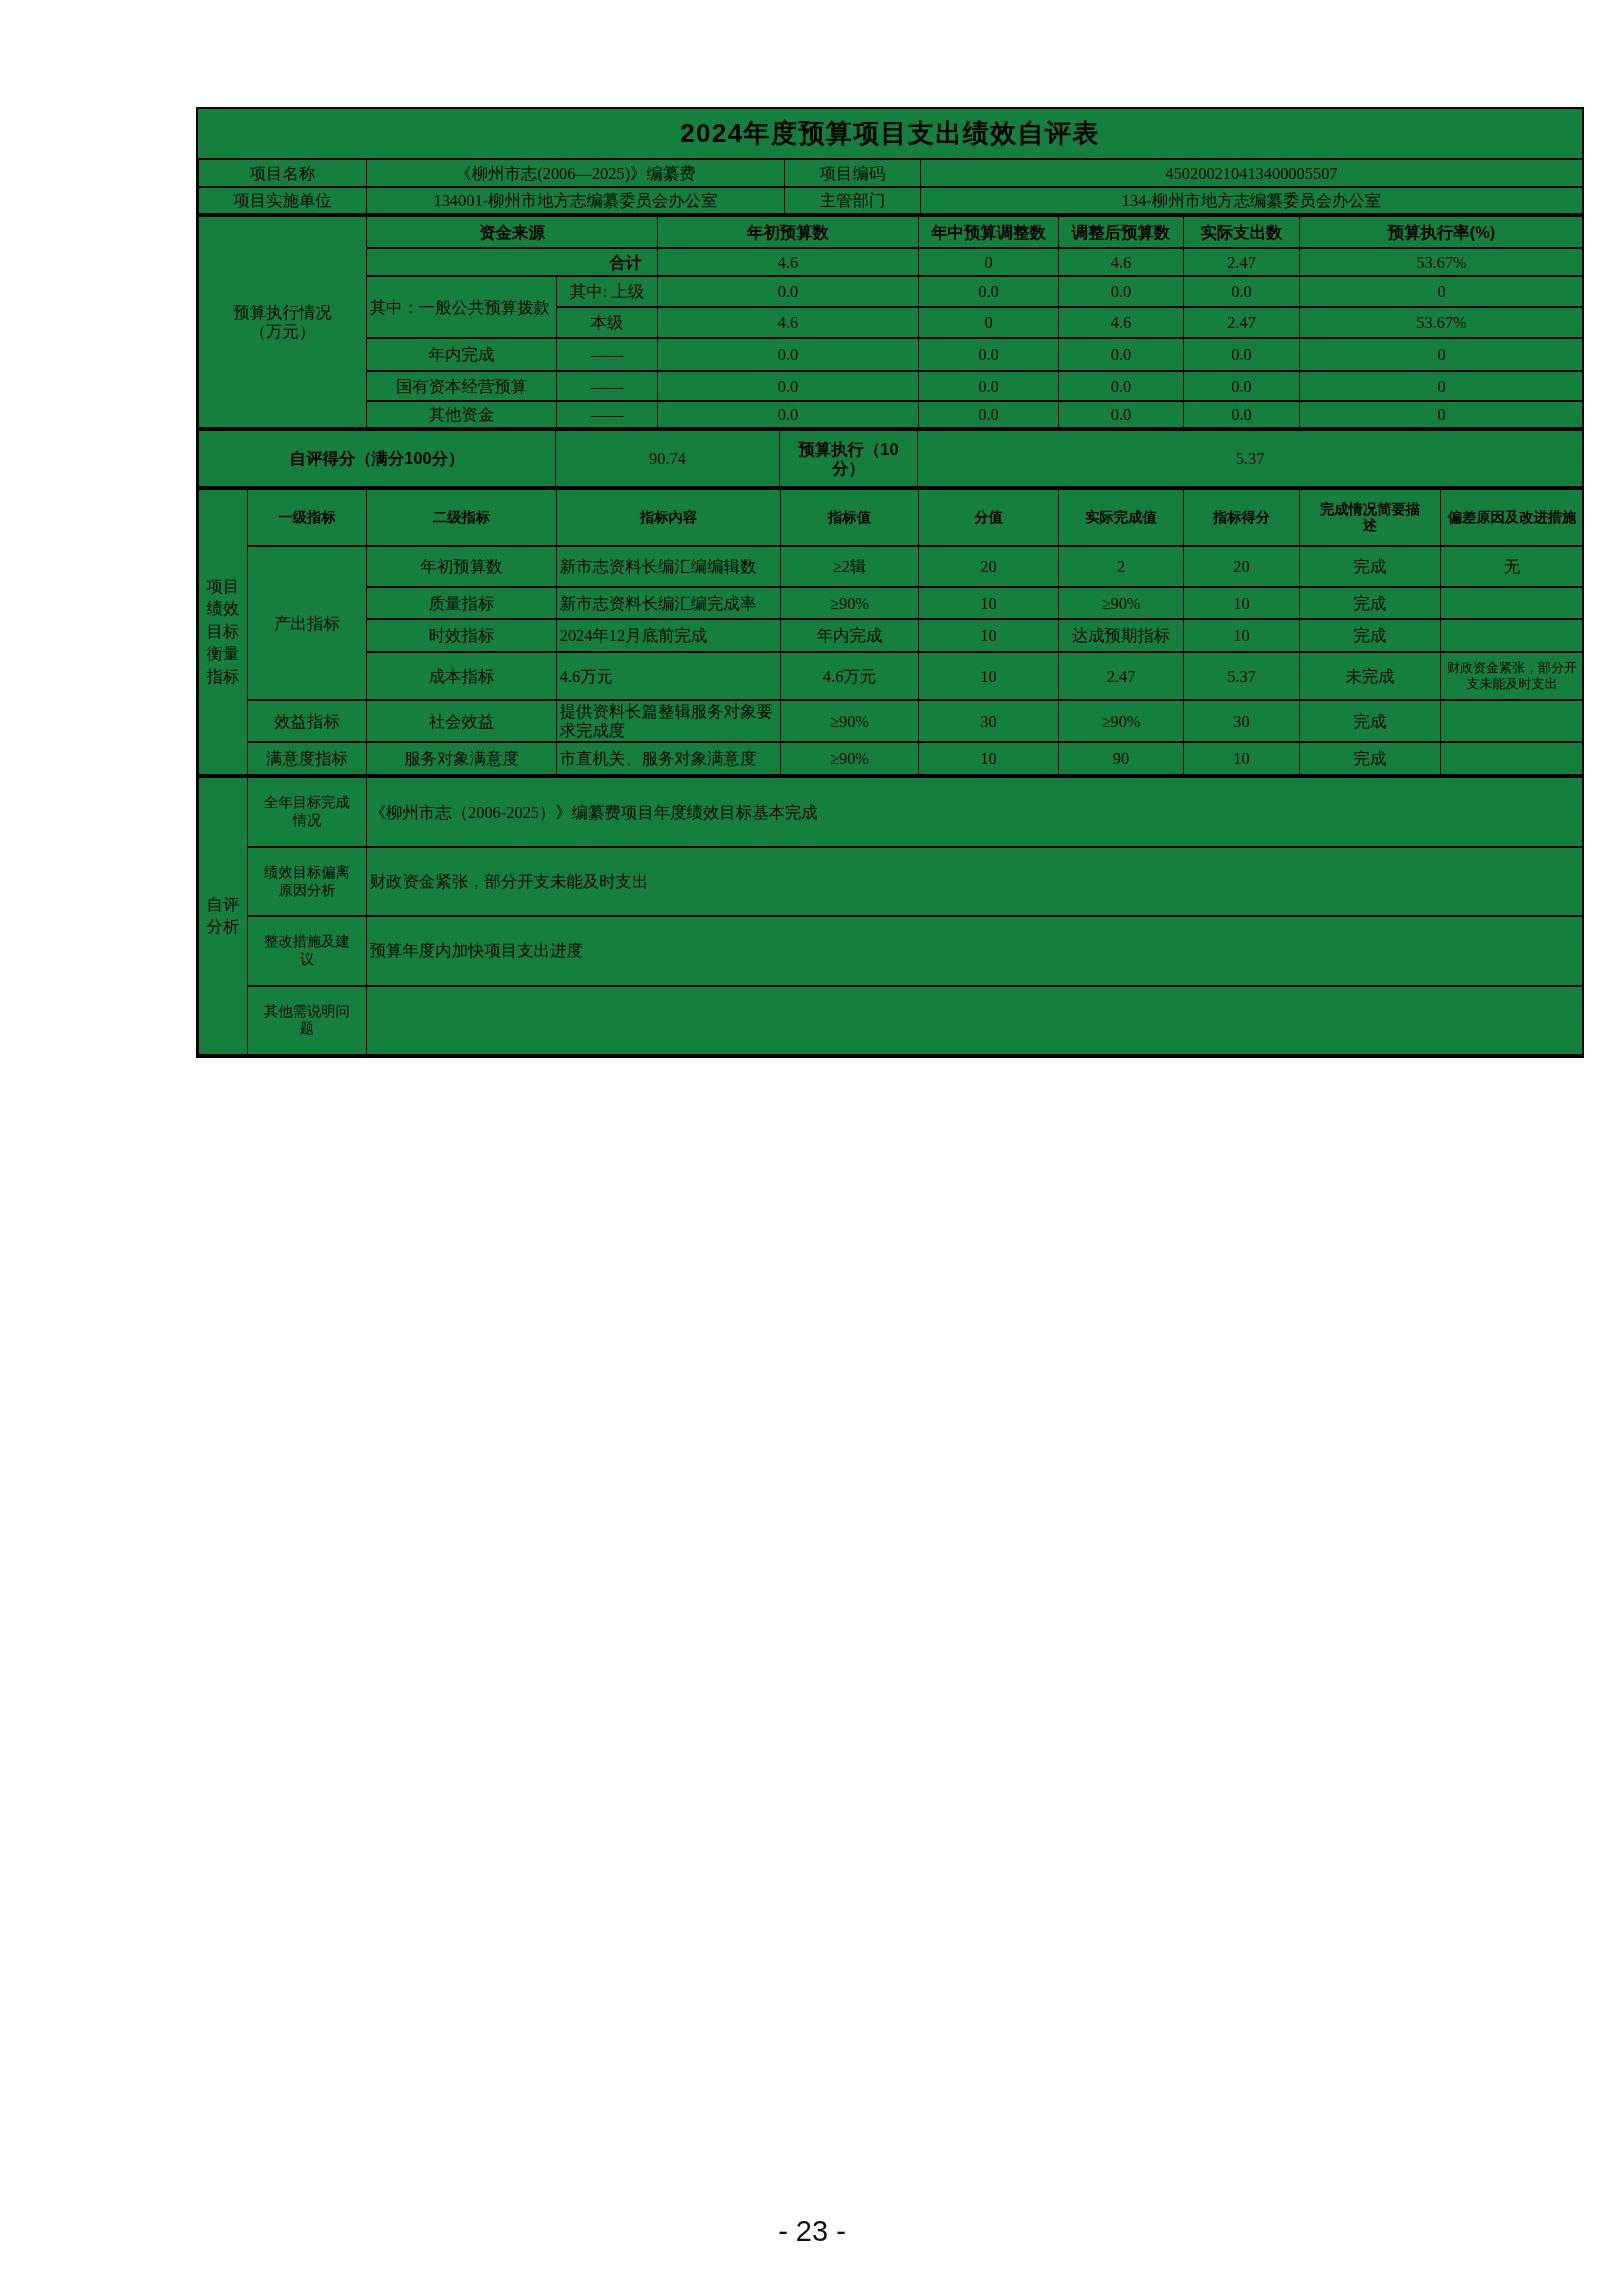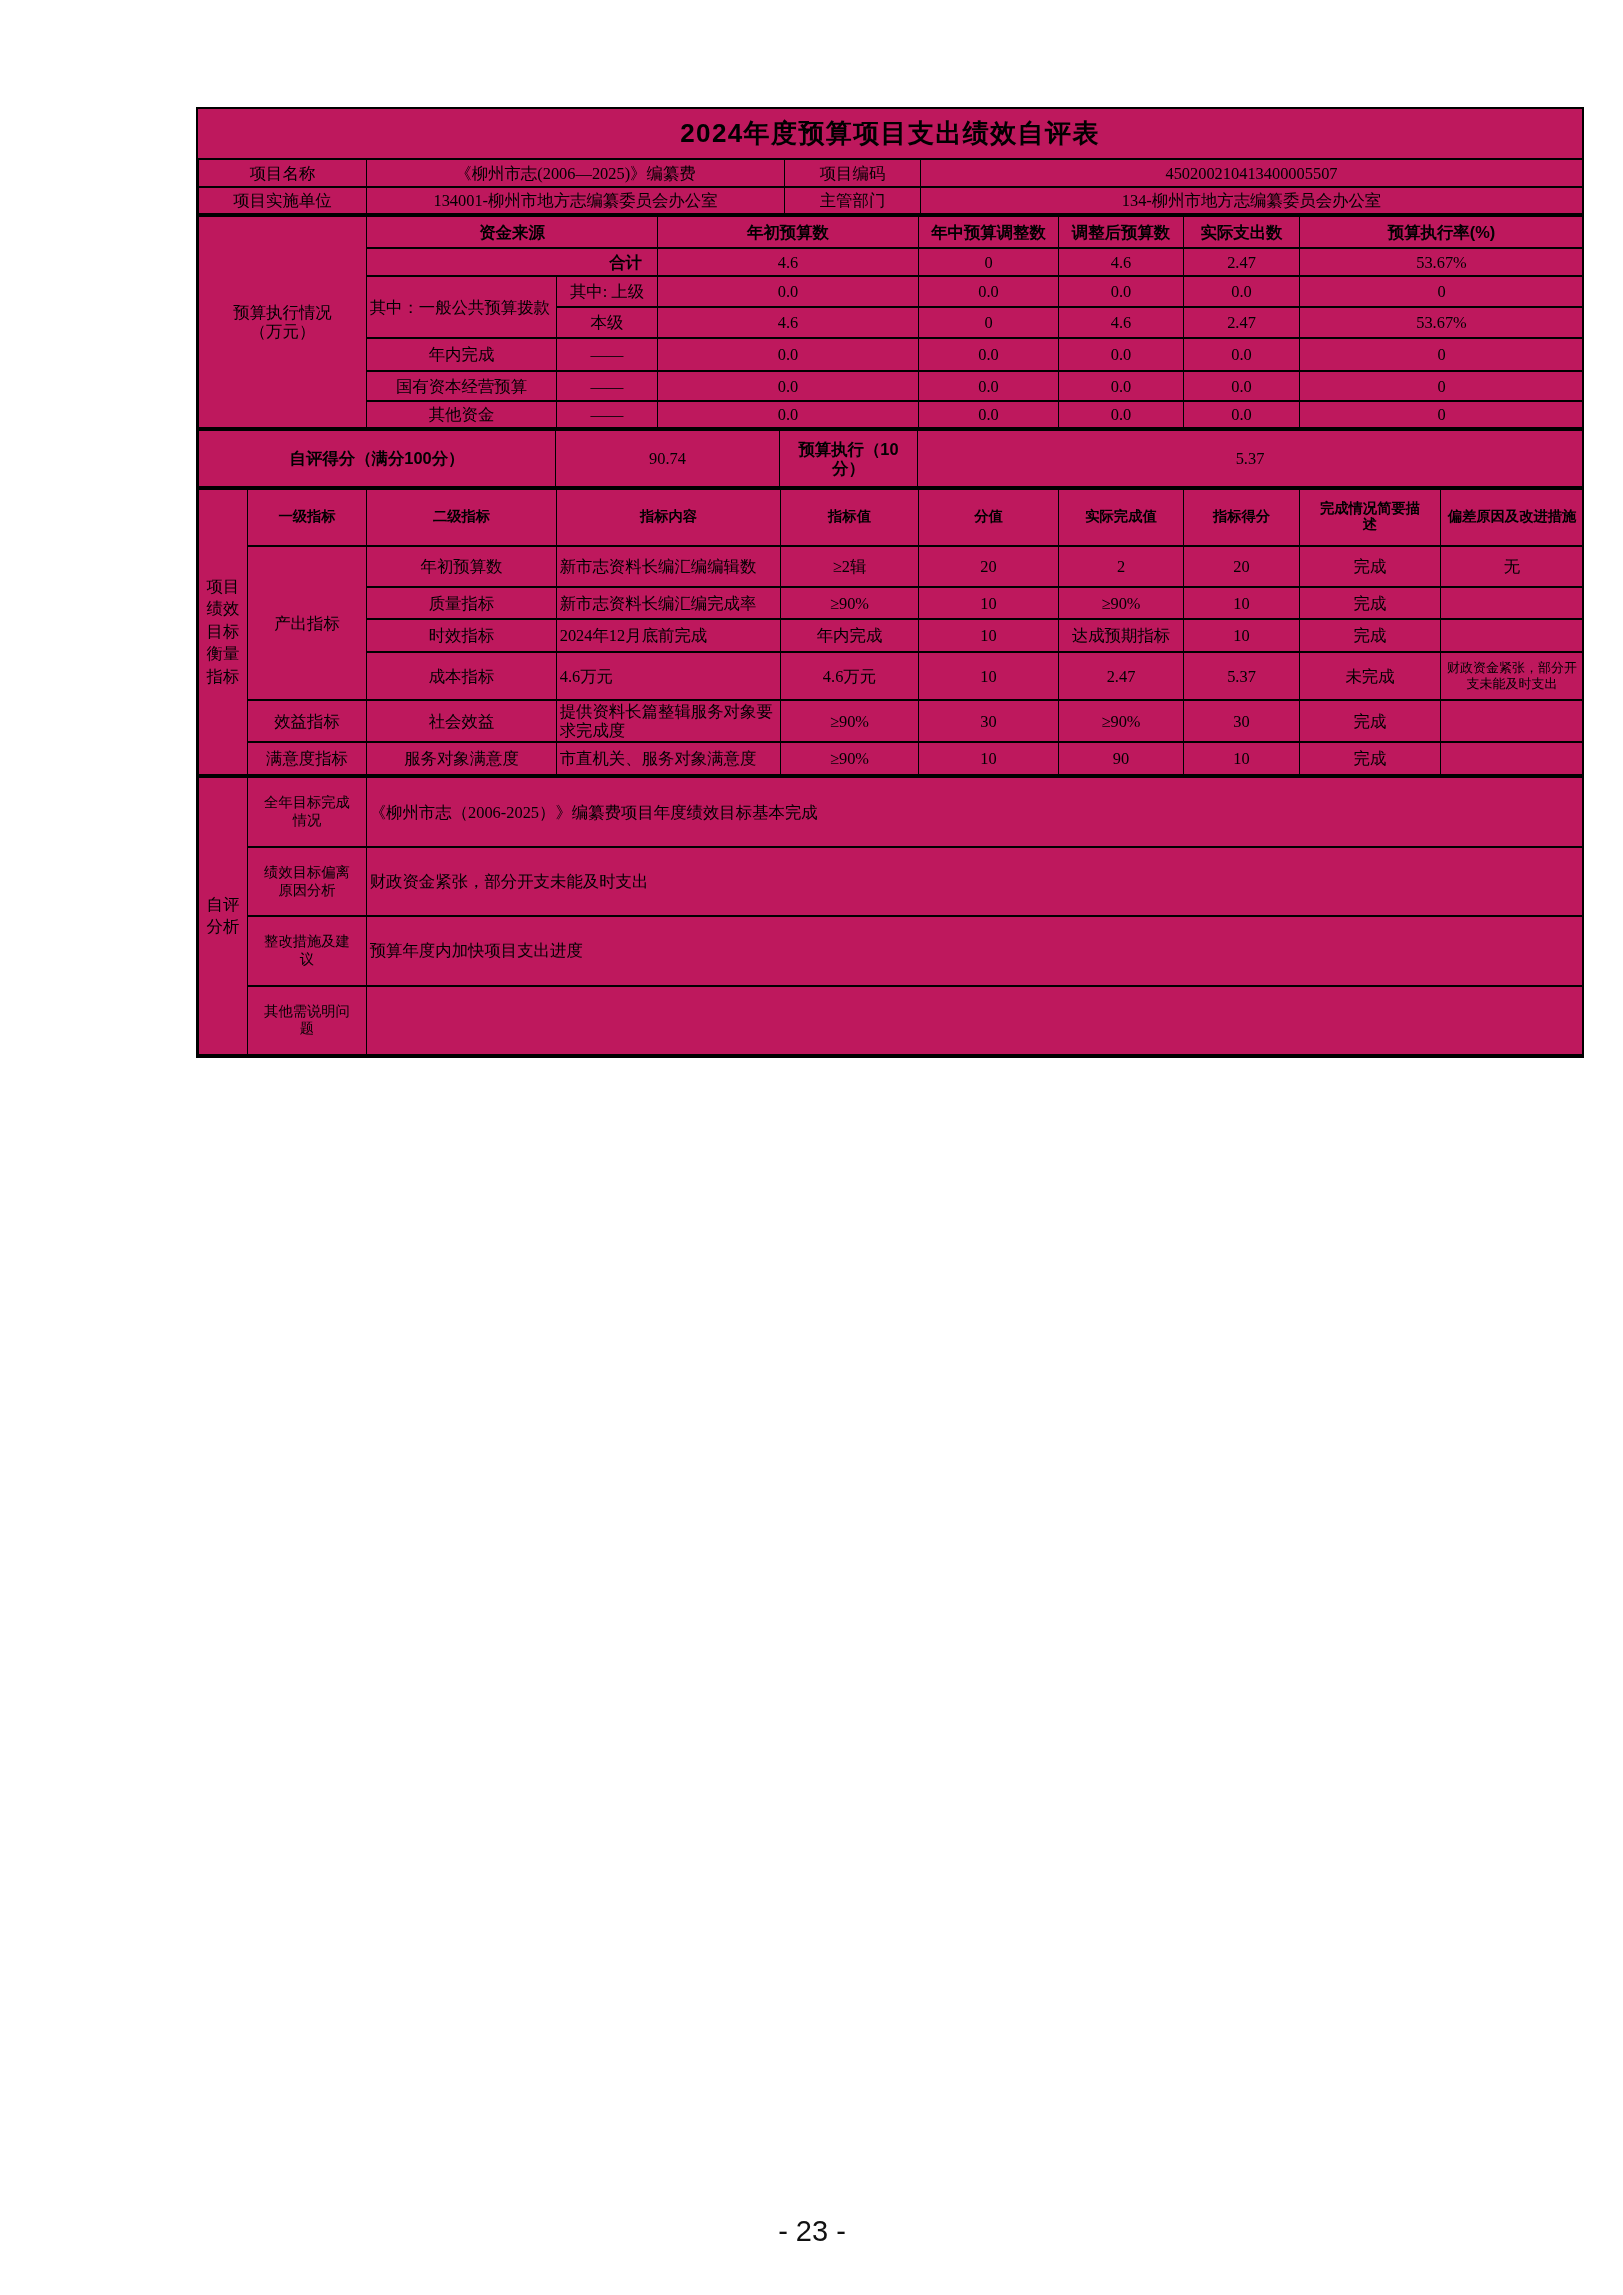--- a/index.html
+++ b/index.html
@@ -2,42 +2,42 @@
 <html style="font-size:11px"><head>
 <meta charset="utf-8">
 <style>
   html,body{margin:0;padding:0;}
   body{
     width:1624px;height:2295px;background:#ffffff;position:relative;
     font-family:"Liberation Serif","DejaVu Serif",serif;color:#000;
   }
   .sheet{
     position:absolute;left:196px;top:107px;width:1384px;
-    border:2px solid #000;background:#be185d;
+    border:2px solid #000;background:#15803d;
   }
   .title-row{
     height:49px;display:flex;align-items:center;justify-content:center;
     border-bottom:2px solid #000;
     font-family:"Liberation Sans","DejaVu Sans",sans-serif;
     font-weight:bold;font-size:26px;letter-spacing:1.4px;
   }
   table{border-collapse:collapse;table-layout:fixed;width:1384px;}
   td{
     border:1.4px solid #000;border-top-width:2px;border-bottom-width:2px;
     padding:0 2.7px;text-align:center;vertical-align:middle;
     font-size:16.4px;line-height:19px;overflow:hidden;word-break:break-all;
   }
   tr:first-child>td{border-top-width:0;}
   table.sep{border-top:2px solid #000;}
   .hdr{
     font-family:"Liberation Sans","DejaVu Sans",sans-serif;
     font-weight:bold;font-size:16.4px;
   }
   .hdr-sm{
-    font-family:Liberation Mono, monospace;
+    font-family:Liberation Serif, serif;
     font-weight:bold;font-size:14.3px;line-height:15.7px;
   }
   .left{text-align:left;}
   .right{text-align:right;padding-right:15px;}
   .vlabel div{width:35px;margin:0 auto;line-height:22.5px;}
   .wrap160 div{width:113px;margin:0 auto;}
   .wrap158 div{width:108px;margin:12px auto;}
   .wrap132 div{width:90px;margin:16px auto;font-size:14.3px;line-height:17.7px;}
   .small{font-size:13px;line-height:16.4px;}
   .goal{font-size:16.4px;}

